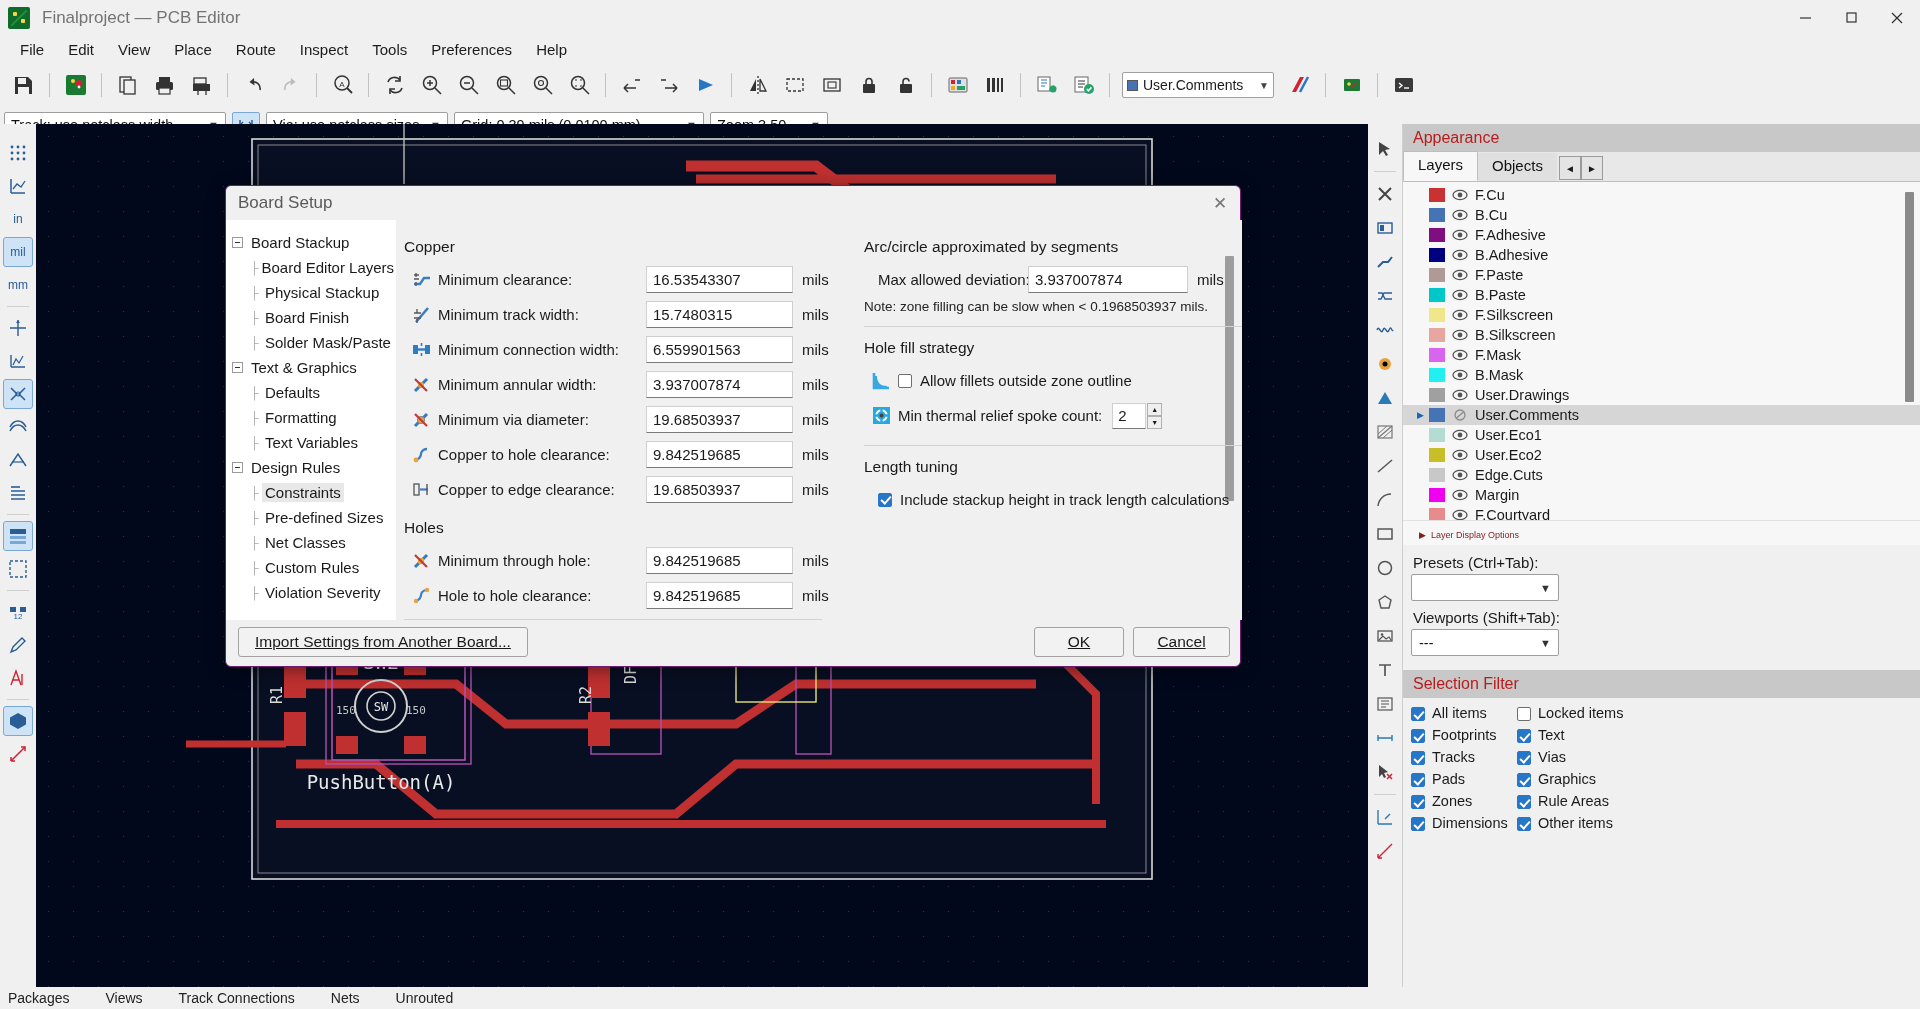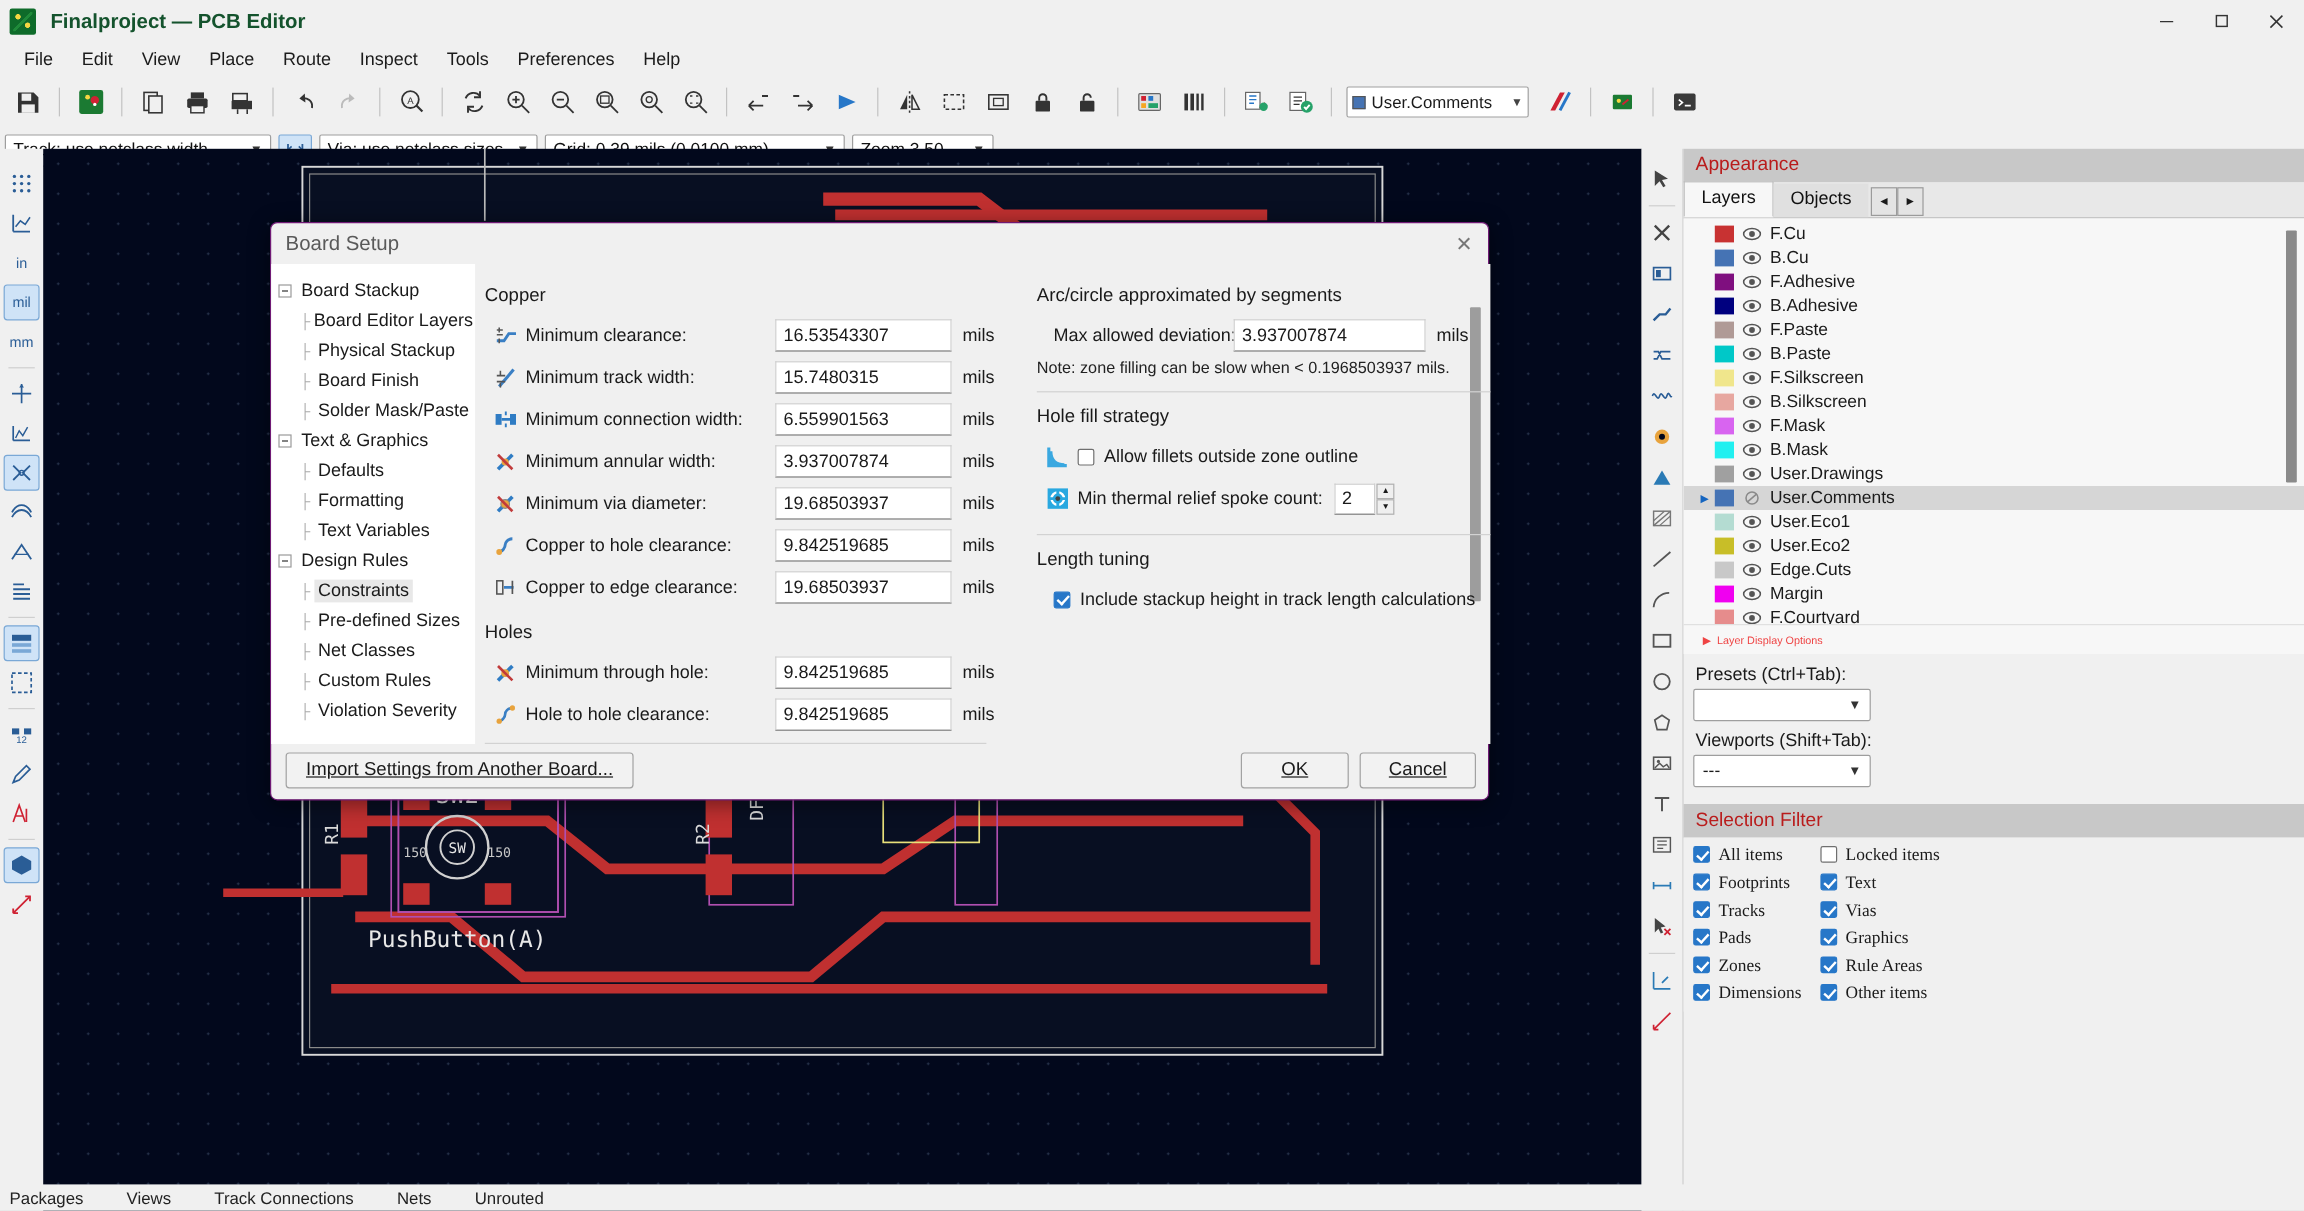--- a/index.html
+++ b/index.html
@@ -15,21 +15,21 @@
   
   .titlebar{ position:absolute; left:0; top:0; width:1920px; height:35px;
     background:#f0f0f0; display:flex; align-items:center; }
   .tb-icon{ width:22px; height:22px; margin-left:8px; border-radius:2px;
     background:#0e6b2a; position:relative; overflow:hidden; flex:none;}
   .tb-icon:before{content:"";position:absolute;left:3px;top:3px;width:16px;height:16px;
     background:
       radial-gradient(circle at 4px 4px,#f5d742 2px,transparent 2.5px),
       radial-gradient(circle at 12px 11px,#f5d742 2px,transparent 2.5px),
       linear-gradient(135deg,transparent 45%,#1f8b3a 45%,#1f8b3a 55%,transparent 55%);}
-  .tb-title{ margin-left:12px; font-size:17px; color:#14532d;font-weight:bold; }
+  .tb-title{ margin-left:12px; font-size:17px; color:#737373; }
   .tb-btns{ margin-left:auto; display:flex; height:35px; }
   .tb-btn{ width:46px; height:35px; display:flex; align-items:center; justify-content:center;
     color:#333; font-size:15px; }
 
   
   .menubar{ position:absolute; left:0; top:35px; width:1920px; height:29px;
     background:#f0f0f0; display:flex; align-items:center; padding-left:8px; }
   .menu-item{ padding:4px 12px; font-size:15px; color:#1b1b1b; }
 
   
@@ -99,35 +99,35 @@
   .layers-list{ background:#f7f7f7; height:338px; position:relative; overflow:hidden;
     padding-top:3px; }
   .layer-row{ display:flex; align-items:center; height:20px; padding-left:14px; font-size:14.5px; }
   .layer-row.sel{ background:#d6d6d6; }
   .lr-arrow{ width:12px; color:#1565c0; font-size:9px; }
   .lr-color{ width:16px; height:14px; margin-right:7px; flex:none; }
   .lr-eye{ width:18px; margin-right:5px; display:flex; align-items:center; }
   .lr-name{ white-space:nowrap; }
   .l-scroll{ position:absolute; right:6px; top:10px; width:9px; height:210px;
     background:#8a8a8a; border-radius:1px; }
-  .ldo{ background:#f7f7f7; font-size:15px; color:#ef4444; padding:3px 0 4px 16px;
+  .ldo{ background:#f7f7f7; font-size:15px; color:#7f1d1d; padding:3px 0 4px 16px;
     border-top:1px solid #e0e0e0;}
   .ldo span{ font-size:9px; margin-right:5px; }
 
   .presets{ padding:6px 8px 8px; }
   .presets .lbl{ font-size:15px; margin:3px 0 3px 2px; }
   .pcombo{ height:27px; border:1px solid #9e9e9e; background:#fff; border-radius:2px;
     display:flex; align-items:center; padding:0 7px; font-size:14.5px; width:148px; }
   .pcombo .cv{ flex:1; }
   .pcombo .ch{ font-size:11px; color:#333; }
 
   .selfilter{ margin-top:6px; }
   .sf-grid{ background:#f0f0f0; padding:7px 0 6px 8px;
     display:grid; grid-template-columns:106px 1fr; row-gap:6px; }
-  .ck{ display:flex; align-items:flex-start; font-size:14.5px;font-family:Liberation Serif, serif; }
+  .ck{ display:flex; align-items:flex-end; font-size:14.5px; }
   .ckbox{ width:14px; height:14px; border:1px solid #6f6f6f; background:#fff;
     margin-right:7px; border-radius:2px; flex:none; position:relative; }
   .ckbox.on{ background:#2777c8; border-color:#2777c8; }
   .ckbox.on:after{ content:""; position:absolute; left:4px; top:0.5px; width:4px; height:8px;
     border:solid #fff; border-width:0 2px 2px 0; transform:rotate(42deg); }
 
   
   .statusbar{ position:absolute; left:0; bottom:0; width:1920px; height:22px;
     background:#f0f0f0; display:flex; align-items:center; gap:36px;
     padding-left:8px; font-size:14px; color:#222; }

